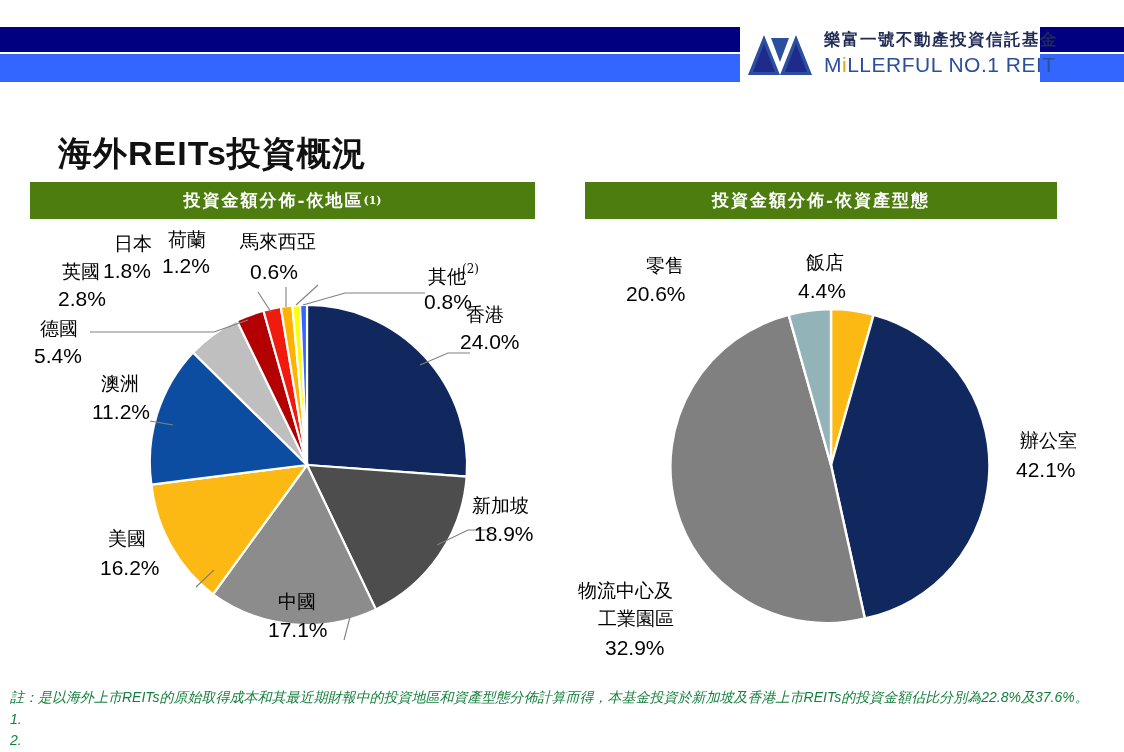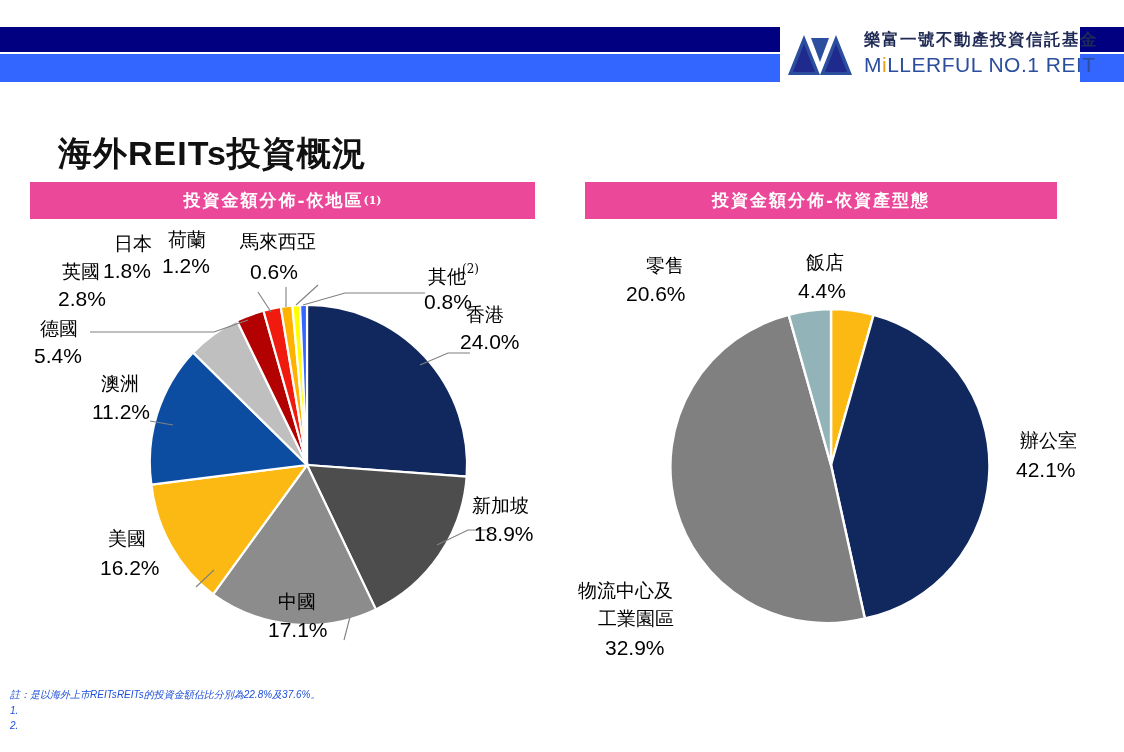--- a/index.html
+++ b/index.html
@@ -15,21 +15,21 @@
     position:absolute; left:0; top:27px; width:1124px; height:25px;
     background:#000080;
   }
   .bar-blue {
     position:absolute; left:0; top:54px; width:1124px; height:28px;
     background:#3366ff;
   }
 
   
   .logo-block {
-    position:absolute; left:780px; top:20px; width:300px; height:67px;
+    position:absolute; left:740px; top:20px; width:300px; height:67px;
     background:#ffffff; z-index:5;
     display:flex; align-items:center;
   }
   .logo-mark { width:68px; height:46px; margin-left:6px; flex:0 0 auto; }
   .logo-text { margin-left:10px; line-height:1.0; }
   .logo-cn {
     font-family:"DejaVu Serif",serif;
     font-size:16.5px; color:#1f2a55; letter-spacing:1.5px;
     font-weight:700; white-space:nowrap;
   }
@@ -47,21 +47,21 @@
     font-size:34px; font-weight:700; color:#111111;
     letter-spacing:1px; white-space:nowrap;
   }
   .page-title .lat {
     font-family:"Liberation Sans","DejaVu Sans",sans-serif;
     font-weight:700;
   }
 
   
   .panel-header {
-    position:absolute; height:37px; background:#ec4899;
+    position:absolute; height:37px; background:#4d7c0f;
     display:flex; align-items:center; justify-content:center;
     color:#ffffff; font-family:"DejaVu Serif",serif;
     font-size:17px; font-weight:700; letter-spacing:2px;
   }
   .panel-header sup { font-size:11px; letter-spacing:0; }
   #hdr-left  { left:30px;  top:182px; width:505px; }
   #hdr-right { left:585px; top:182px; width:472px; }
 
   
   .chart-svg { position:absolute; }
@@ -76,21 +76,21 @@
     font-family:"Liberation Sans","DejaVu Sans",sans-serif;
     font-size:21px; fill:#000000;
   }
   .lbl-sup { font-size:12px; }
   .leader { stroke:#808080; stroke-width:1.1; fill:none; }
 
   
   .notes {
     position:absolute; left:10px; top:687px; width:1114px;
     font-family:"DejaVu Serif",serif;
-    font-style:italic; font-size:10px; color:#1d4ed8;
+    font-style:italic; font-size:14px; color:#15803d;
     line-height:1.55;
   }
   .notes .nrow { display:flex; white-space:nowrap; }
   .notes .nnum { width:26px; flex:0 0 26px; }
   .notes .lat {
     font-family:"Liberation Sans","DejaVu Sans",sans-serif;
     font-style:italic;
   }
 </style>
 </head>
@@ -229,20 +229,21 @@
     <text class="lbl" x="18" y="372">物流中心及</text>
     <text class="lbl" x="38" y="400">工業園區</text>
     <text class="lbl-num" x="45" y="430">32.9%</text>
   </g>
 </svg>
 
 <div class="notes">
   <div class="nrow">
       <span>註：是以海外上市</span>
       <span class="lat">REITs</span>
+      <span>的原始取得成本和其最近期財報中的投資地區和資產型態分佈計算而得，本基金投資於新加坡及香港上市</span>
       <span class="lat">REITs</span>
       <span>的投資金額佔比分別為</span>
       <span class="lat">22.8%</span>
       <span>及</span>
       <span class="lat">37.6%</span>
       <span>。</span>
     </div>
 
   <div class="nrow">
       <span class="nnum lat">1.</span>

